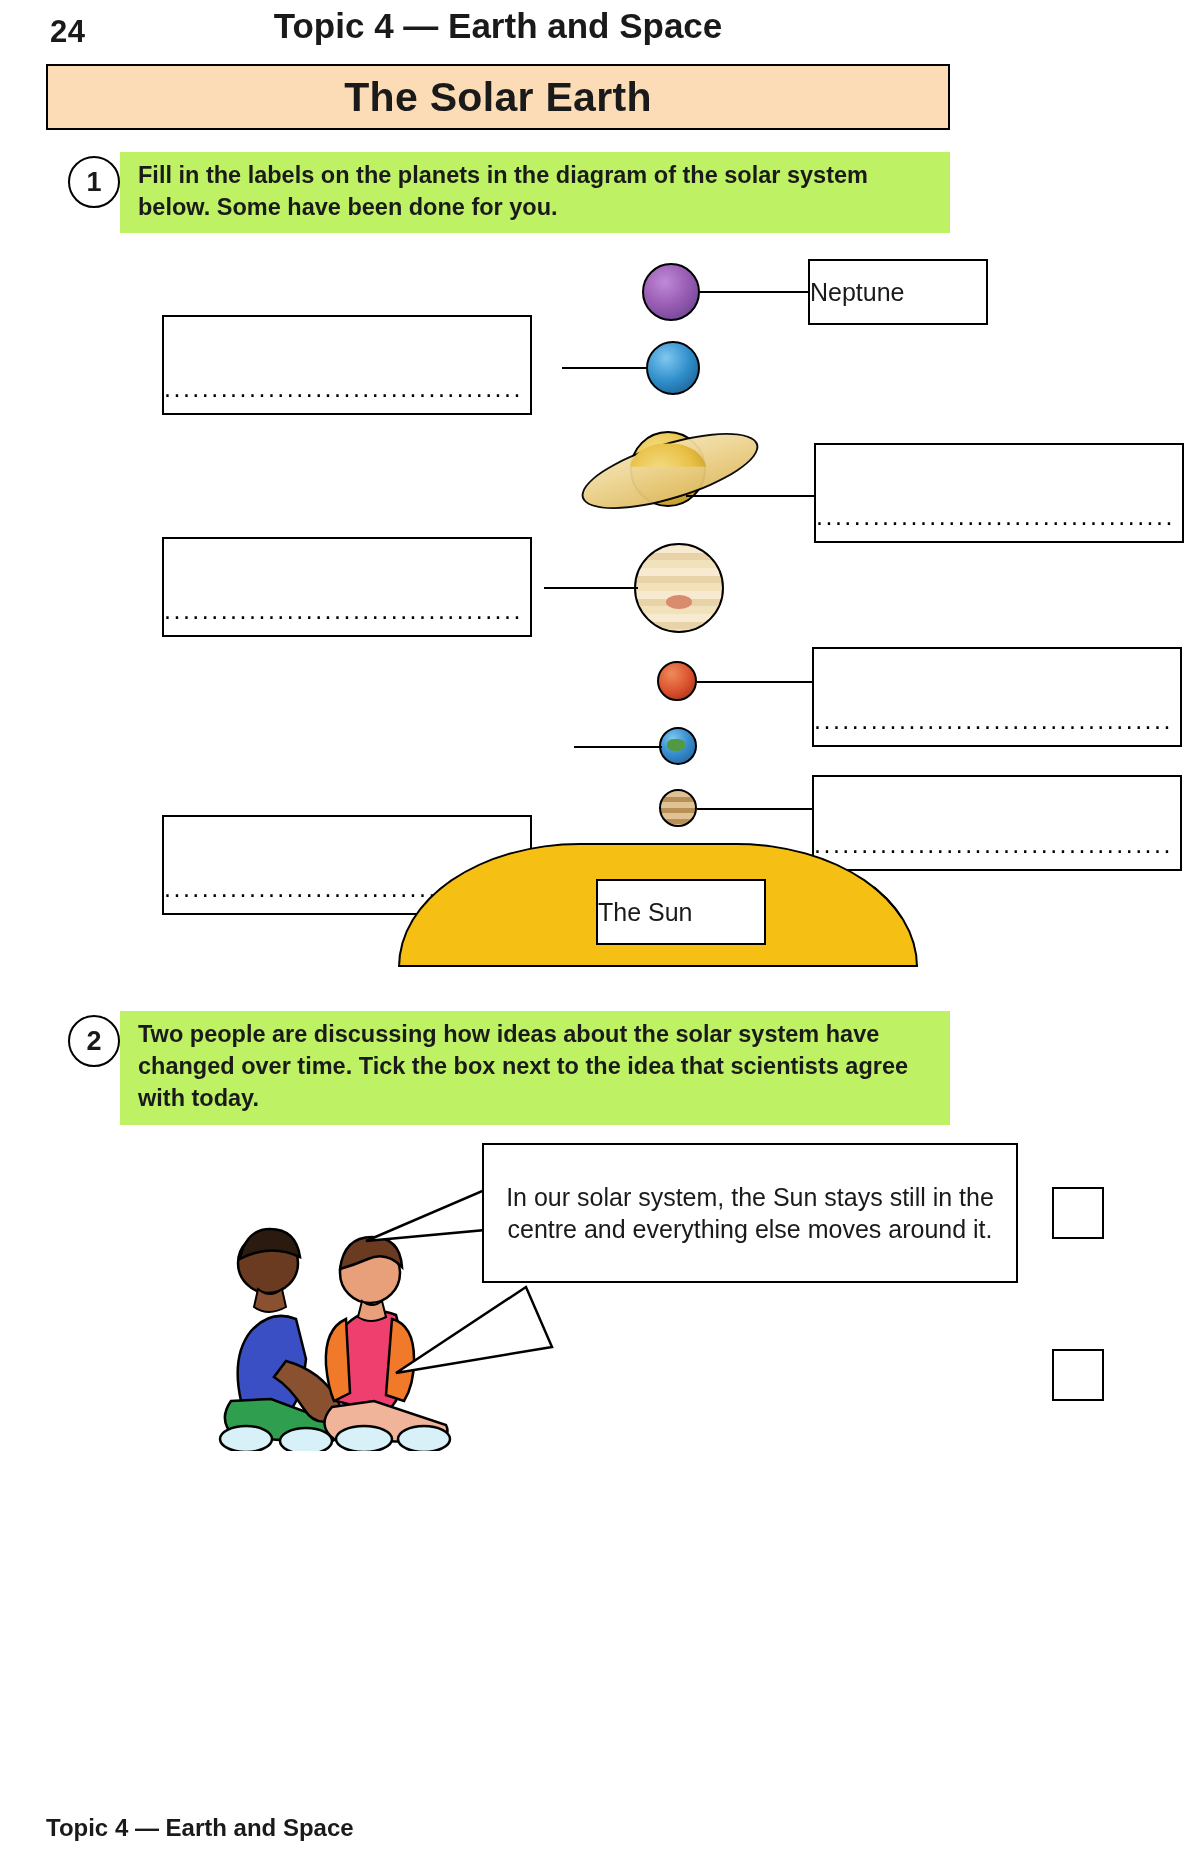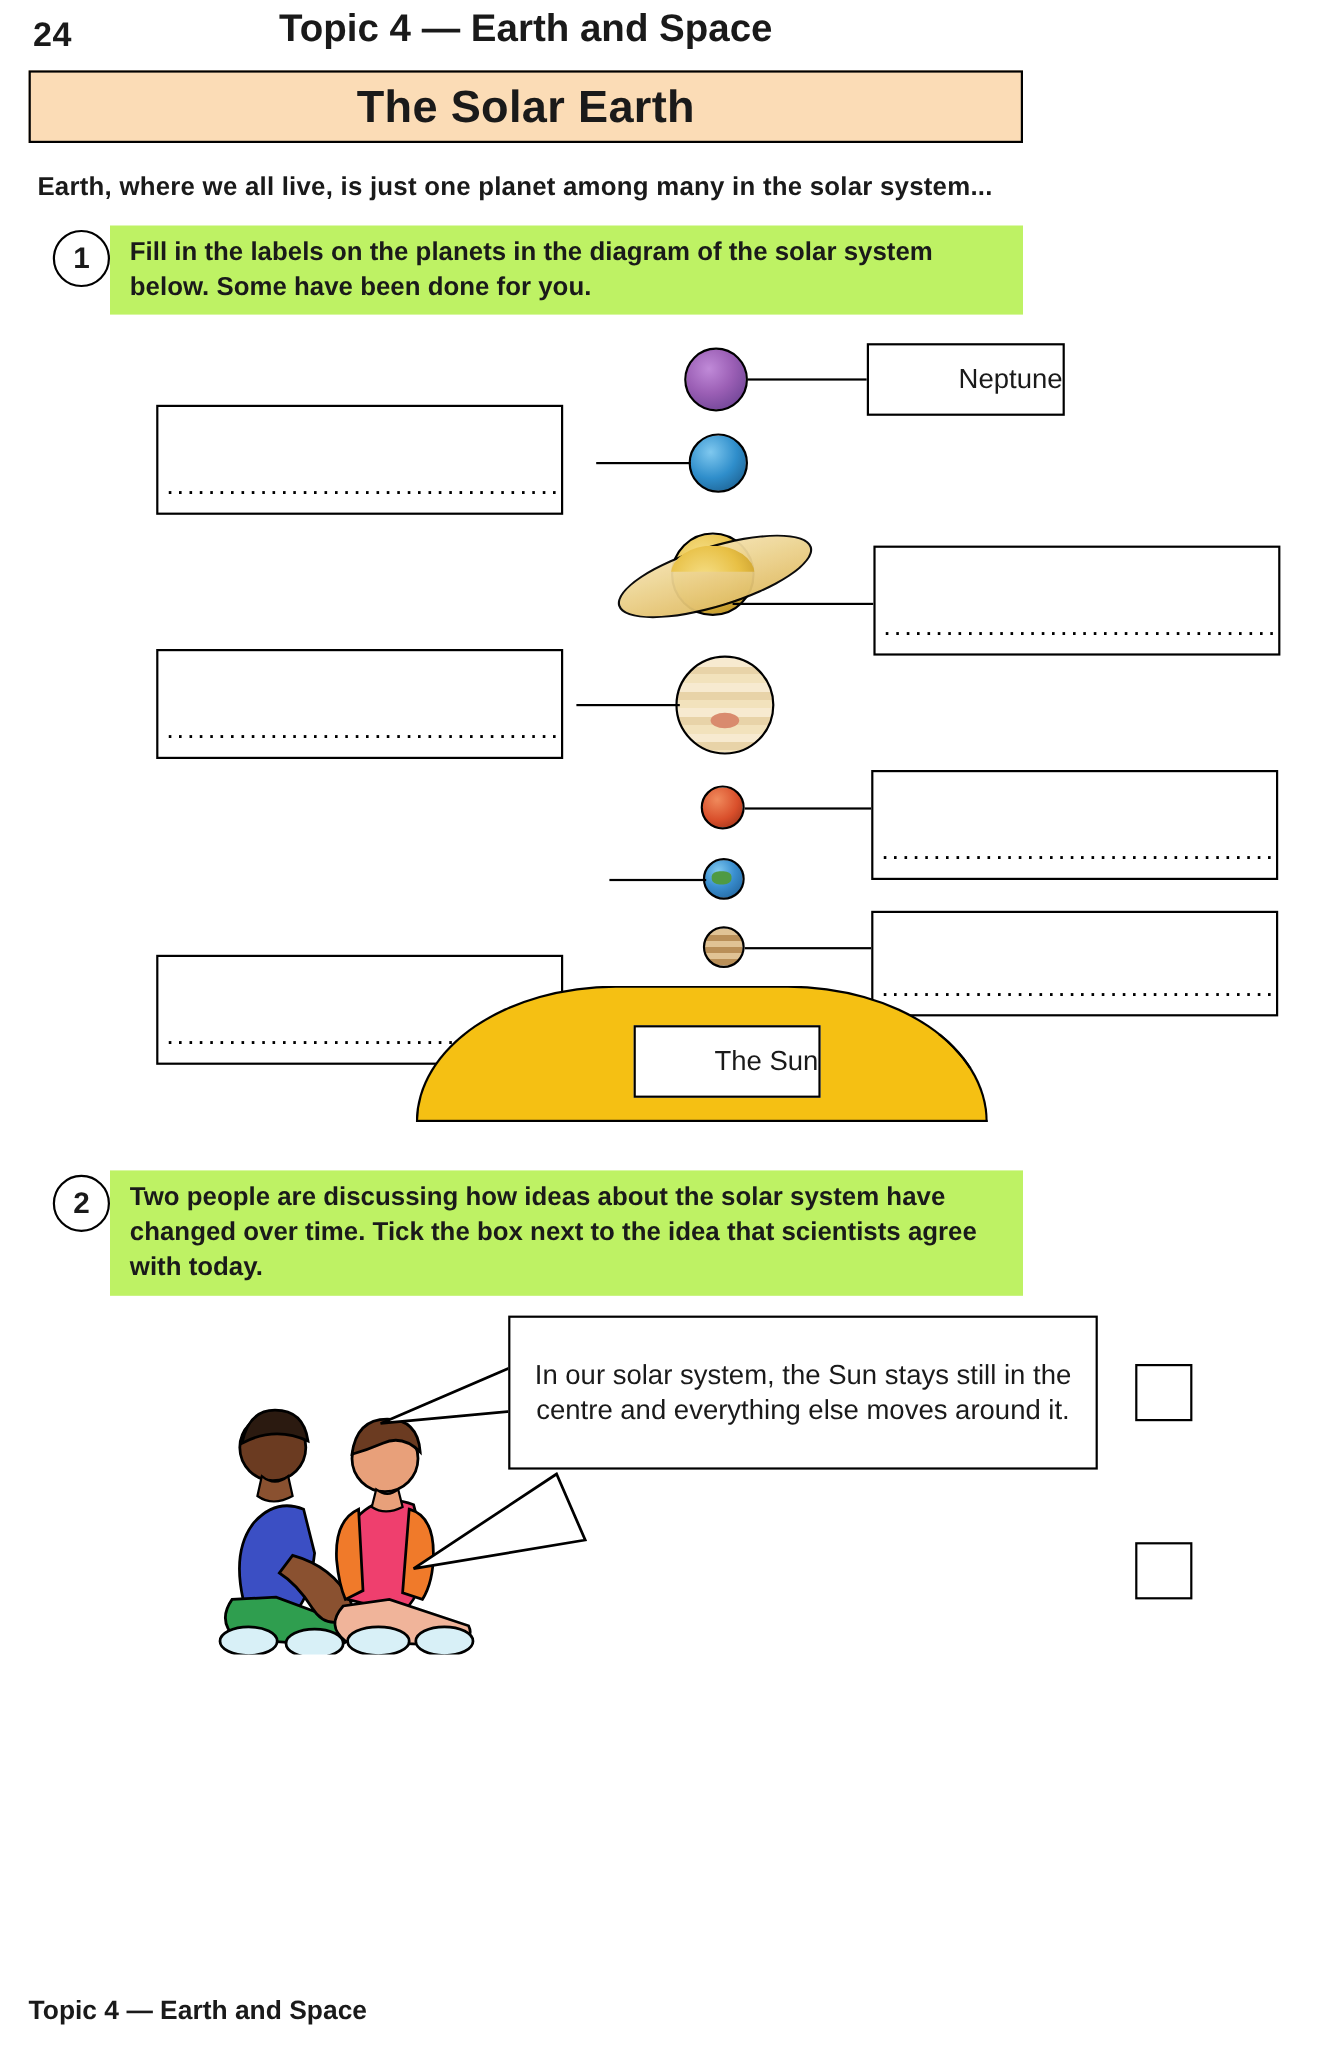--- a/index.html
+++ b/index.html
@@ -14,20 +14,21 @@
     font-family: "Liberation Sans", sans-serif;
     color: #1a1a1a;
     overflow: hidden;
   }
   .page {
     position: relative;
     width: 956px;
     height: 1868px;
     box-sizing: border-box;
     padding: 0 26px;
+    margin-left: 20px;
   }
 
   
   .top-row {
     position: relative;
     height: 62px;
   }
   .page-number {
     position: absolute;
     left: 4px;
@@ -108,21 +109,21 @@
     margin-top: 14px;
   }
   .label-box {
     position: absolute;
     border: 2px solid #000;
     background: #fff;
     box-sizing: border-box;
     font-size: 25px;
     display: flex;
     align-items: flex-end;
-    justify-content: flex-end;
+    justify-content: flex-start;
     padding-bottom: 4px;
   }
   .label-box.filled {
     align-items: center;
     padding-bottom: 0;
   }
   .dots {
     font-size: 25px;
     letter-spacing: 2.5px;
     color: #000;
@@ -192,21 +193,20 @@
 
   <div class="top-row">
     <div class="page-number">24</div>
     <div class="topic-title">Topic 4 — Earth and Space</div>
   </div>
 
   <div class="title-banner">
     <h1>The Solar Earth</h1>
   </div>
 
-  <div class="intro">Earth, where we all live, is just one planet among many in the solar system...</div>
 
   <div class="question">
     <div class="q-num">1</div>
     <div class="q-text">Fill in the labels on the planets in the diagram of the solar system below.  Some have been done for you.</div>
   </div>
 
   <div class="diagram">
 
     <div class="planet" style="left:596px; top:16px; width:58px; height:58px; background:radial-gradient(circle at 38% 32%, #c08ad8 0%, #9b5fb5 45%, #5f3b8a 100%);"></div>
     <div class="leader" style="left:654px; top:44px; width:108px;"></div>

